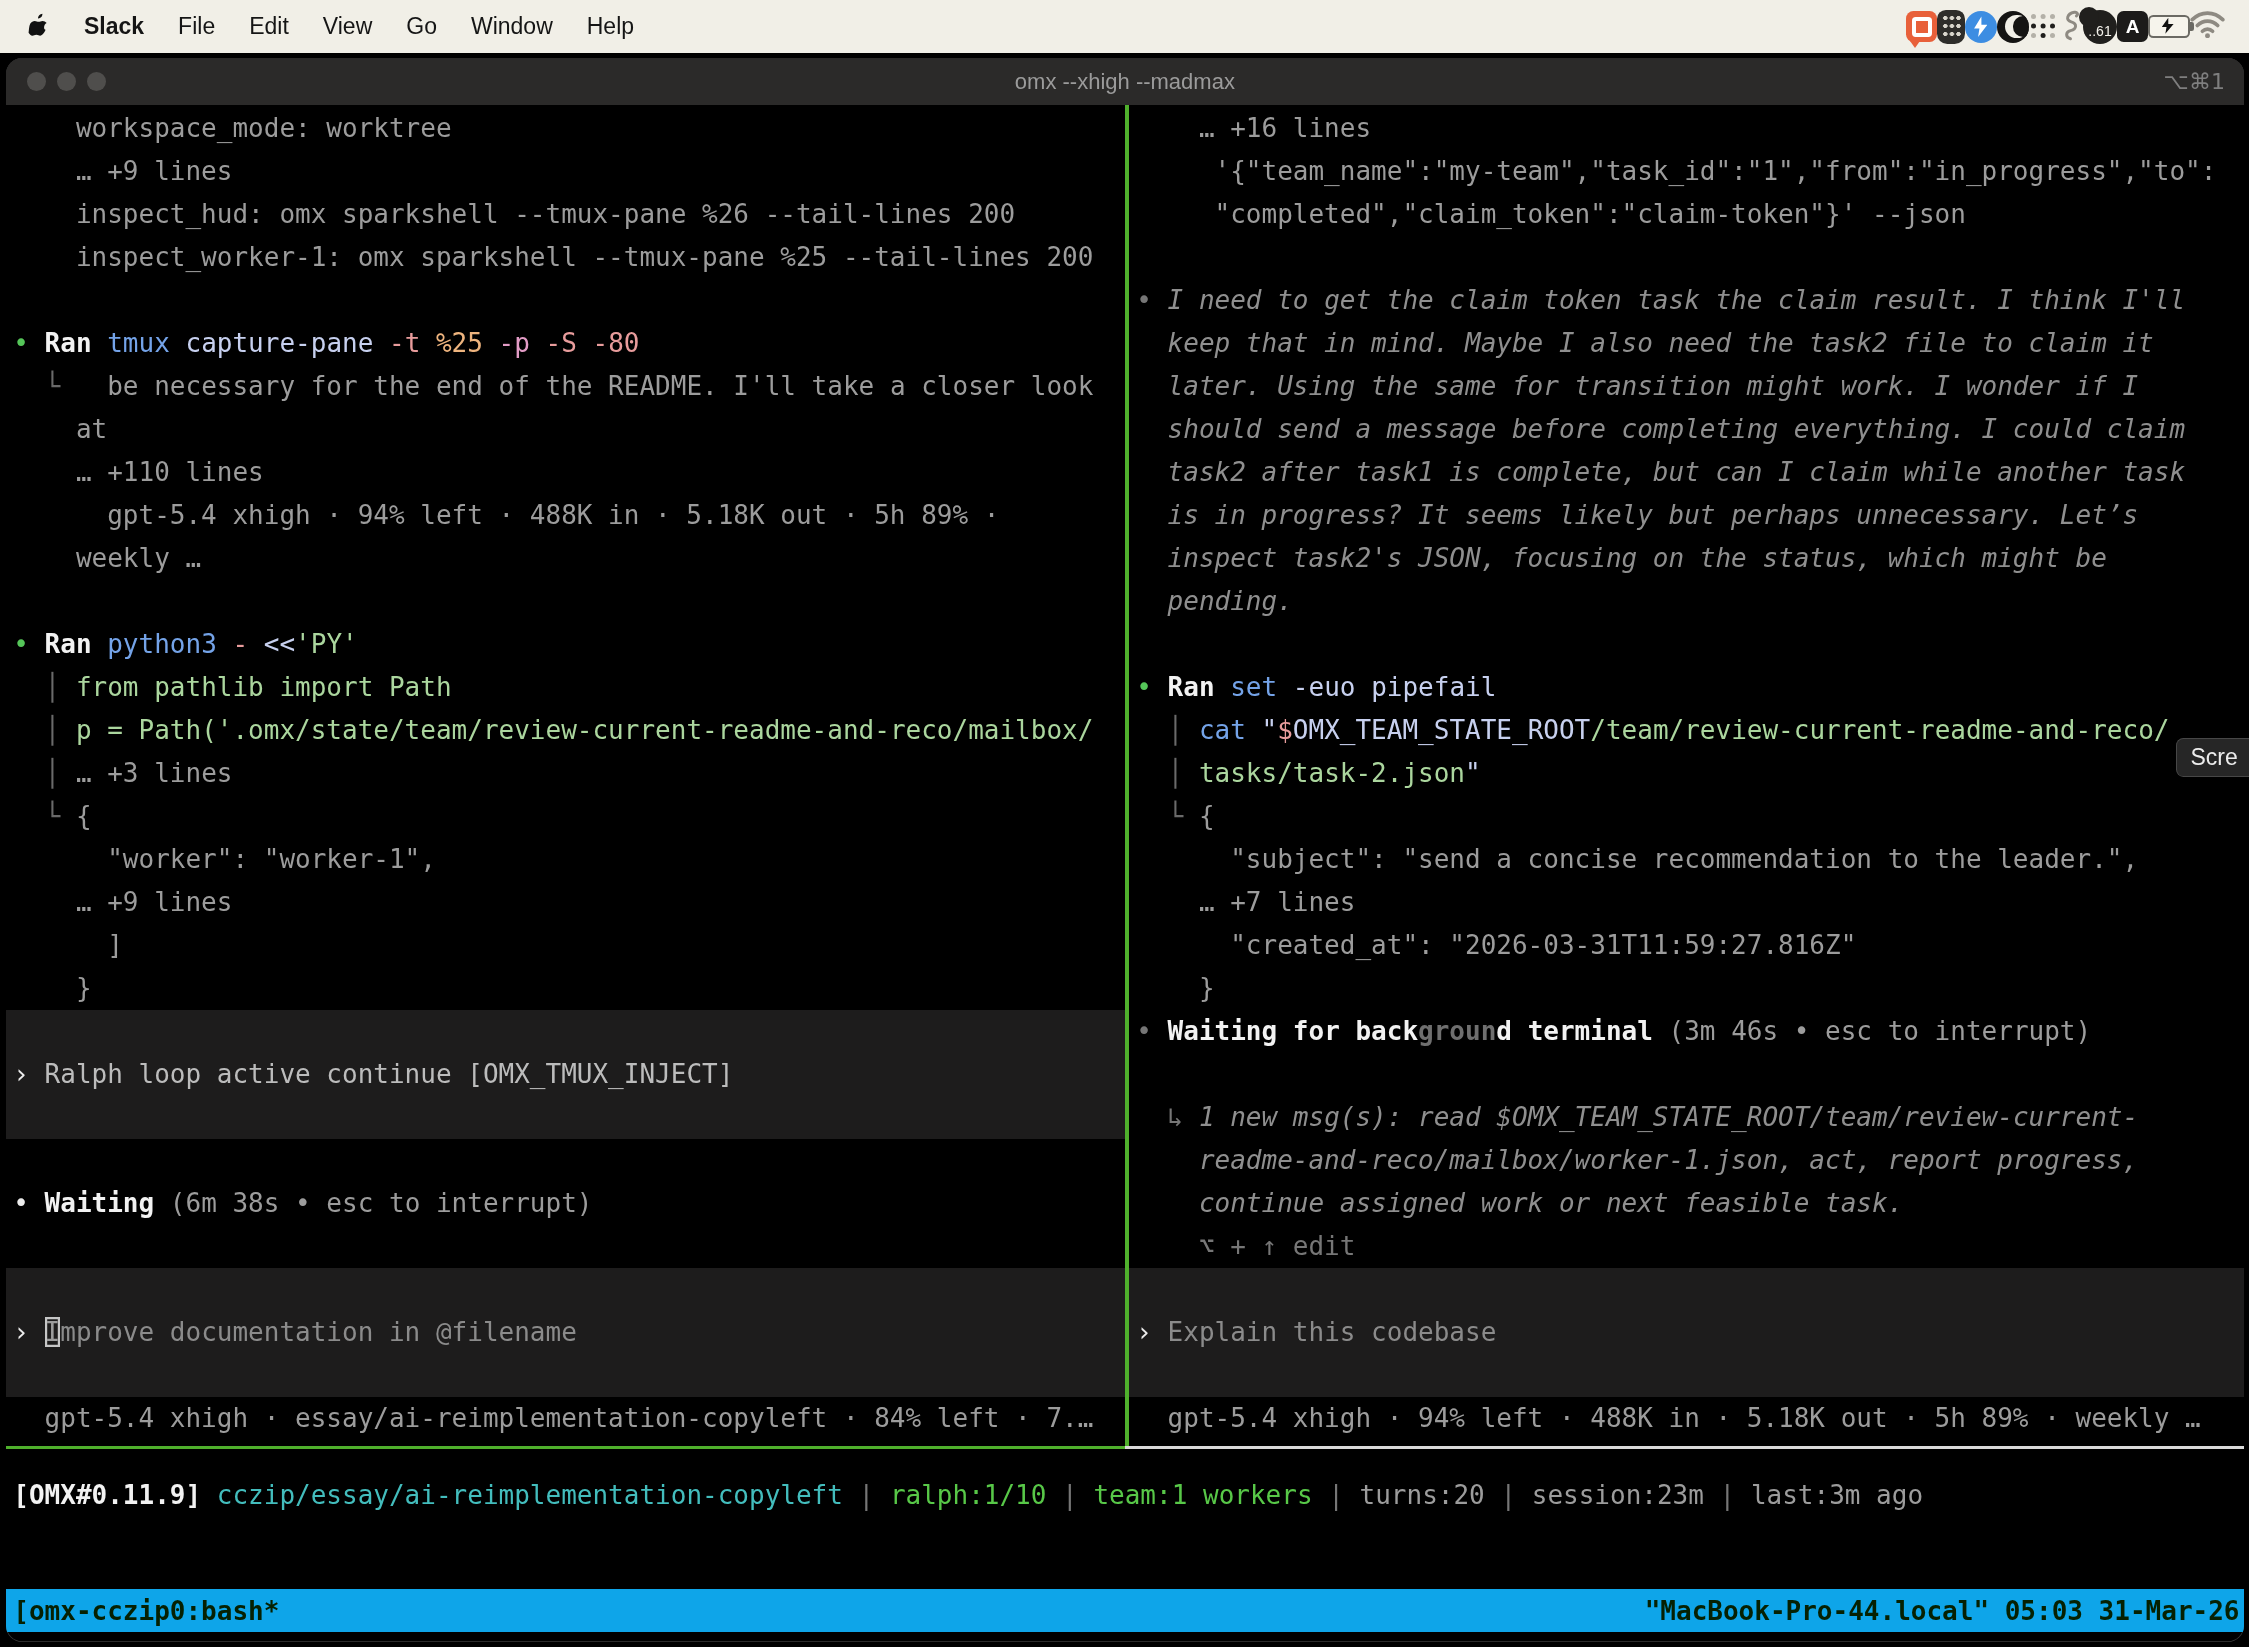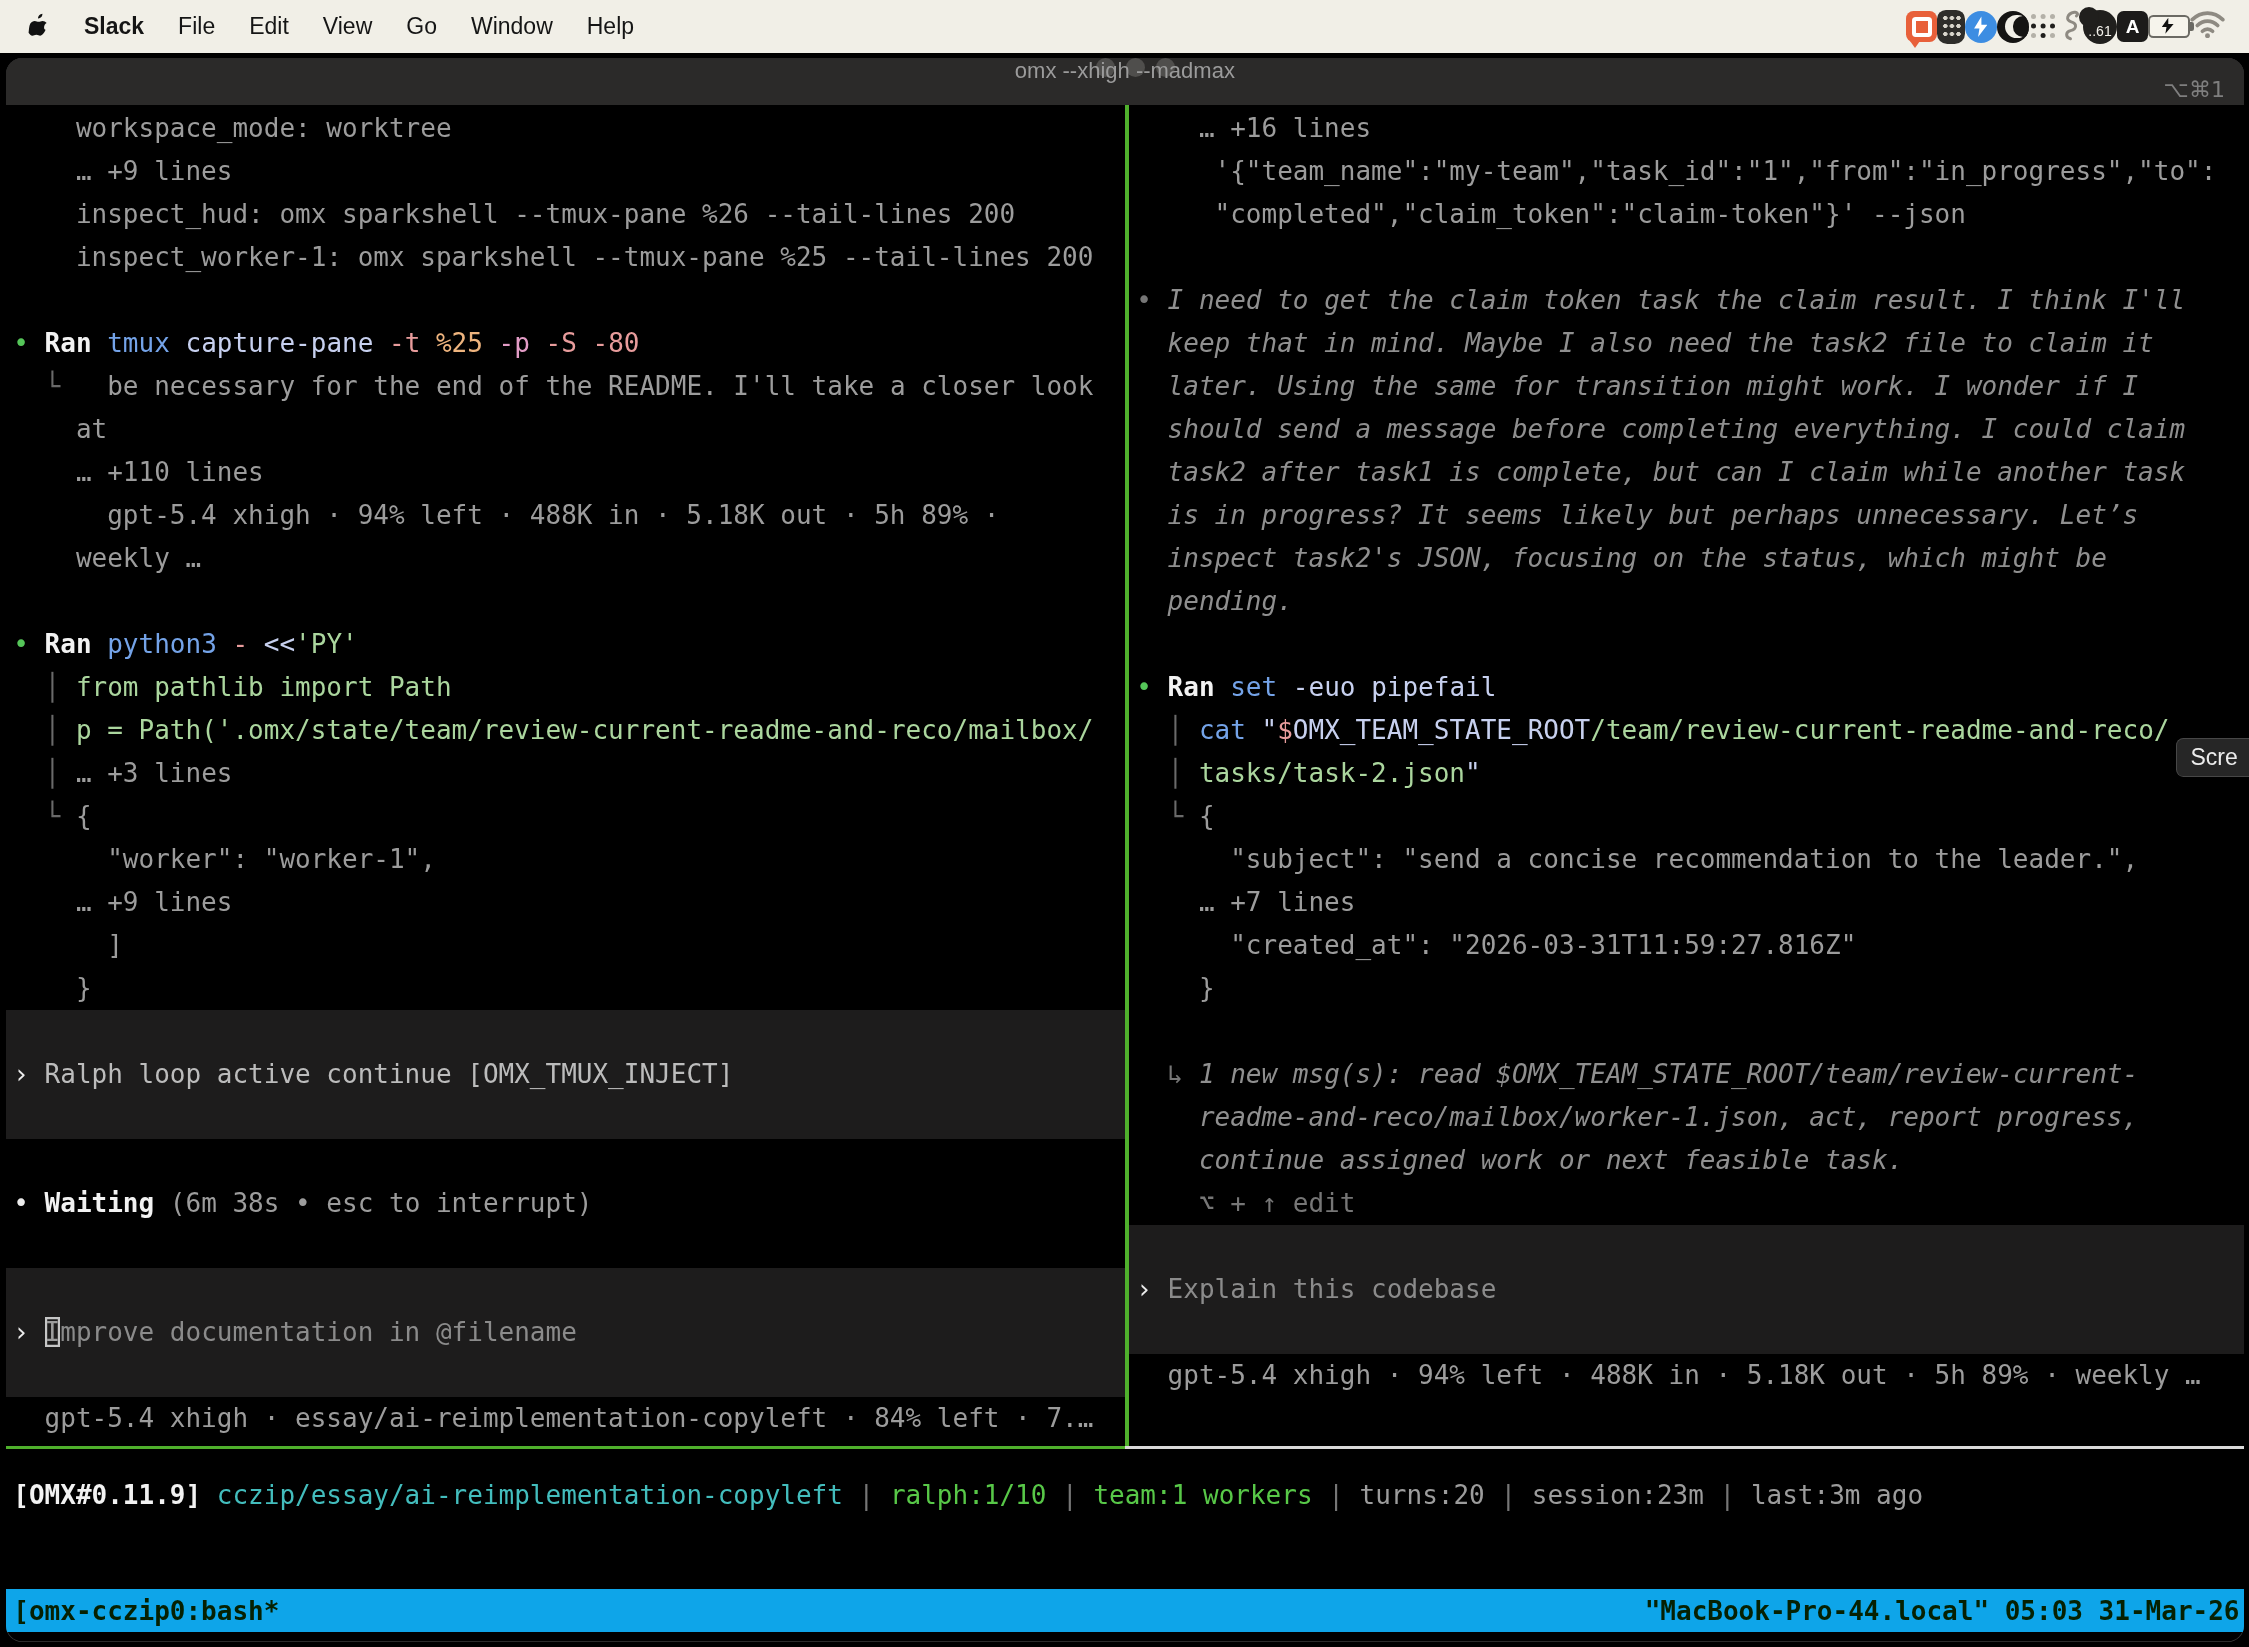--- a/index.html
+++ b/index.html
@@ -43,21 +43,21 @@
       justify-content:center;font-family:"Liberation Sans",sans-serif;font-weight:bold;font-size:19px;}
   .ic-batt{width:38px;height:19px;border:2.2px solid #6b6a64;border-radius:5.2px;background:#f6f4ec;}
   .ic-batt .nub{position:absolute;right:-5.9px;top:5.2px;width:3.7px;height:8.9px;background:#6b6a64;border-radius:0 2.2px 2.2px 0;}
   .ic-batt .bolt{position:absolute;left:11.8px;top:0.7px;width:11.8px;height:16px;background:#111;
       clip-path:polygon(55% 0,0 58%,40% 58%,30% 100%,100% 40%,55% 40%);}
 
   
   .window{position:absolute;left:5.9px;top:58px;width:2238px;height:1584px;background:#000;
           border-radius:16px;overflow:hidden;box-shadow:0 0 0 0.7px #3a3a3a inset;}
   .titlebar{position:absolute;left:0;top:0;right:0;height:47px;background:#2b2a29;
-            display:flex;align-items:center;flex-direction:column;}
+            display:flex;align-items:center;}
   .lights{display:flex;gap:11px;padding-left:20.7px;}
   .light{width:19px;height:19px;border-radius:50%;background:#4f4e4c;}
   .wtitle{position:absolute;left:0;right:0;text-align:center;color:#9b9b9b;
           font-family:"Liberation Sans",sans-serif;font-size:22px;}
   .wshort{margin-left:auto;padding-right:19px;color:#7f7f7f;font-family:"DejaVu Sans",sans-serif;font-size:22px;}
 
   .term{position:absolute;left:0;top:47px;width:2238px;height:1341px;background:#000;}
   .pane{position:absolute;top:0;height:1341px;overflow:hidden;}
   .pane .rows{padding-top:1.5px;}
   .pane-left{left:0;width:1119px;}
@@ -223,20 +223,21 @@
           <div class="tl"><span class="it">  pending.</span></div>
           <div class="tl"></div>
           <div class="tl"><span class="gnb">• </span><span class="wb">Ran </span><span class="b">set </span><span class="lv">-euo </span><span class="lv">pipefail</span></div>
           <div class="tl"><span class="g">  </span><span class="tr">│</span><span class="g"> </span><span class="b">cat </span><span class="lv">"</span><span class="sa">$</span><span class="lv">OMX_TEAM_STATE_ROOT</span><span class="gr">/team/review-current-readme-and-reco/</span></div>
           <div class="tl"><span class="g">  </span><span class="tr">│</span><span class="g"> </span><span class="gr">tasks/task-2.json</span><span class="lv">"</span></div>
           <div class="tl"><span class="g">  </span><span class="tr">└</span><span class="g"> {</span></div>
           <div class="tl"><span class="g">      "subject": "send a concise recommendation to the leader.",</span></div>
           <div class="tl"><span class="g">    … +7 lines</span></div>
           <div class="tl"><span class="g">      "created_at": "2026-03-31T11:59:27.816Z"</span></div>
           <div class="tl"><span class="g">    }</span></div>
+          <div class="tl"><span class="dm">• </span><span class="wb">Waiting for back</span><span class="db">groun</span><span class="wb">d terminal </span><span class="g">(3m 46s • esc to interrupt)</span></div>
           <div class="tl"></div>
           <div class="tl"><span class="g">  </span><span class="dm">↳ </span><span class="it">1 new msg(s): read $OMX_TEAM_STATE_ROOT/team/review-current-</span></div>
           <div class="tl"><span class="it">    readme-and-reco/mailbox/worker-1.json, act, report progress,</span></div>
           <div class="tl"><span class="it">    continue assigned work or next feasible task.</span></div>
           <div class="tl"><span class="dm">    ⌥ + ↑ edit</span></div>
           <div class="tl band"></div>
           <div class="tl band"><span class="w">› </span><span class="ph">Explain this codebase</span></div>
           <div class="tl band"></div>
           <div class="tl"><span class="g">  gpt-5.4 xhigh · 94% left · 488K in · 5.18K out · 5h 89% · weekly …</span></div>
         </div>

